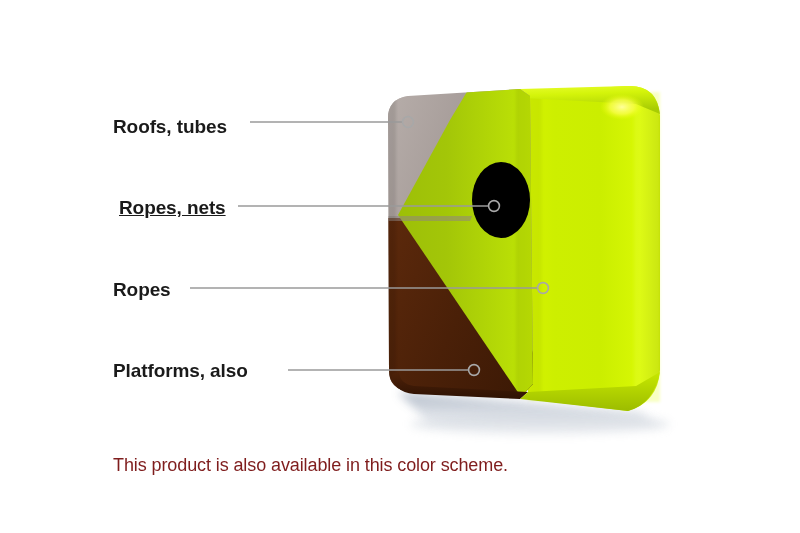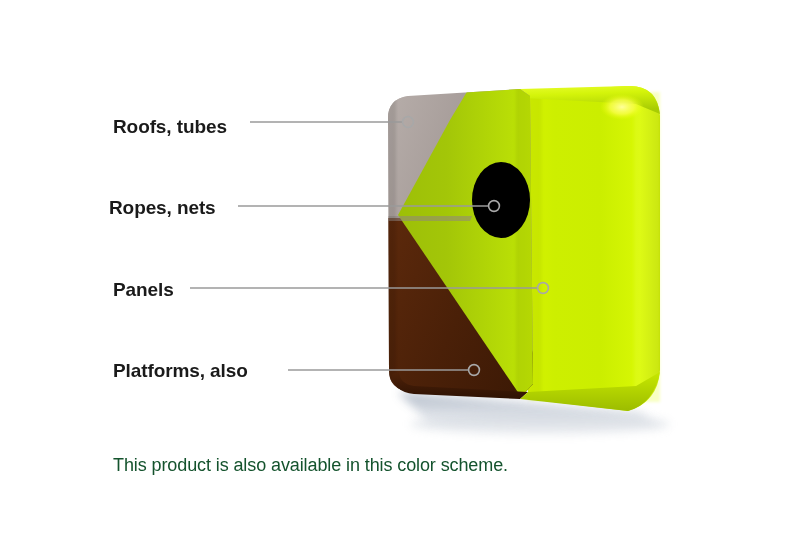--- a/index.html
+++ b/index.html
@@ -32,21 +32,21 @@
   }
 
   
   #caption {
     position: absolute;
     left: 113px;
     top: 455px;
     font-family: "Liberation Sans", sans-serif;
     font-weight: normal;
     font-size: 18px;
-    color: #14532d;
+    color: #7f1d1d;
     white-space: nowrap;
     letter-spacing: -0.1px;
   }
 
   
   #artwork {
     position: absolute;
     left: 0;
     top: 0;
     width: 800px;
@@ -215,20 +215,20 @@
         <circle cx="494" cy="206" r="5.4" fill="none" stroke="#a8a8a8" stroke-width="1.6"></circle>
         <line x1="190" y1="288" x2="538" y2="288" stroke="#9a9a9a" stroke-width="1.6"></line>
         <circle cx="543" cy="288" r="5.4" fill="none" stroke="#a8a8a8" stroke-width="1.6"></circle>
         <line x1="288" y1="370" x2="469" y2="370" stroke="#9a9a9a" stroke-width="1.6"></line>
         <circle cx="474" cy="370" r="5.4" fill="none" stroke="#a8a8a8" stroke-width="1.6"></circle>
       </g>
   </svg>
 
   <div id="labels">
       <div class="callout-label" style="left: 113px; top: 117px;">Roofs, tubes</div>
-      <div class="callout-label" style="left: 109px; top: 198px;">Ropes, nets</div>
-      <div class="callout-label" style="left: 113px; top: 280px;">Panels</div>
+      <div class="callout-label" style="left: 119px; top: 198px; text-decoration: underline;">Ropes, nets</div>
+      <div class="callout-label" style="left: 113px; top: 280px;">Ropes</div>
       <div class="callout-label" style="left: 113px; top: 361px;">Platforms, also</div>
     </div>
 
   <div id="caption">This product is also available in this color scheme.</div>
 
 </div>
 
 </body></html>

